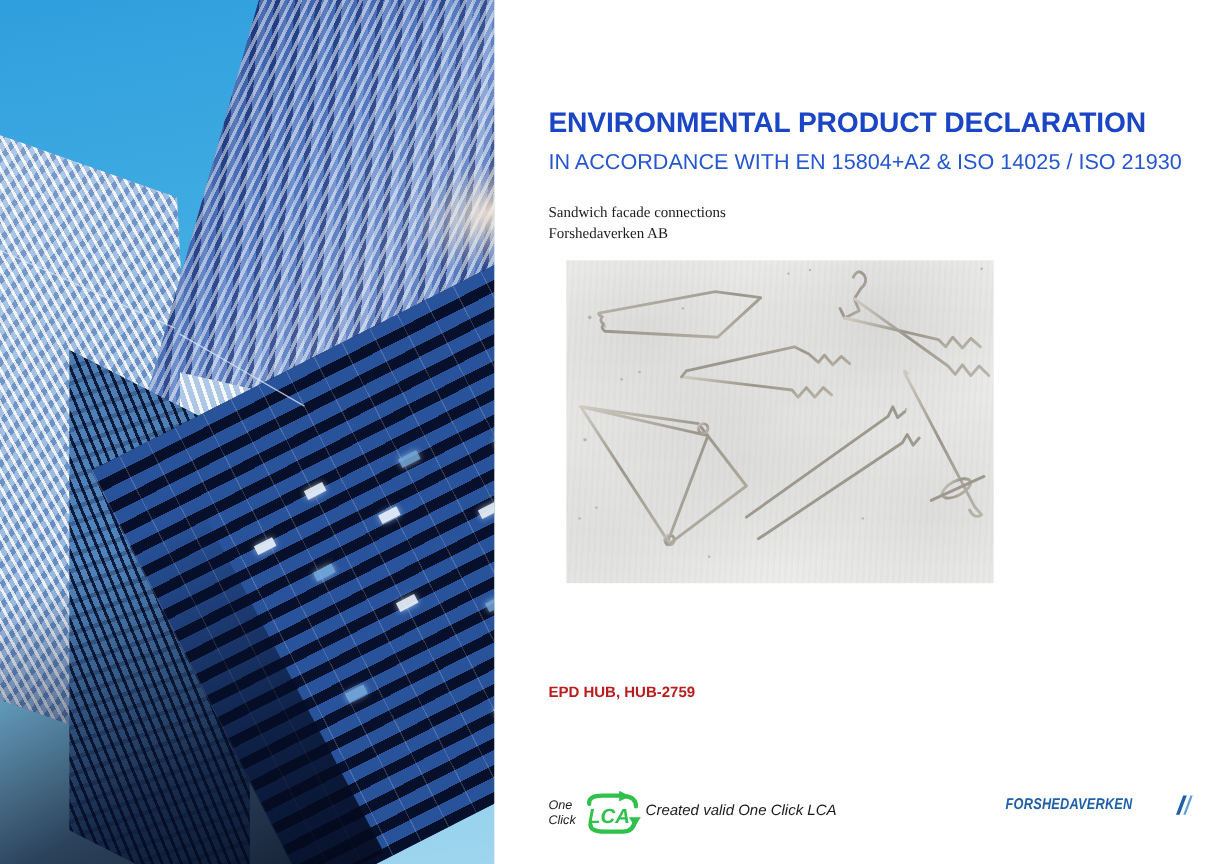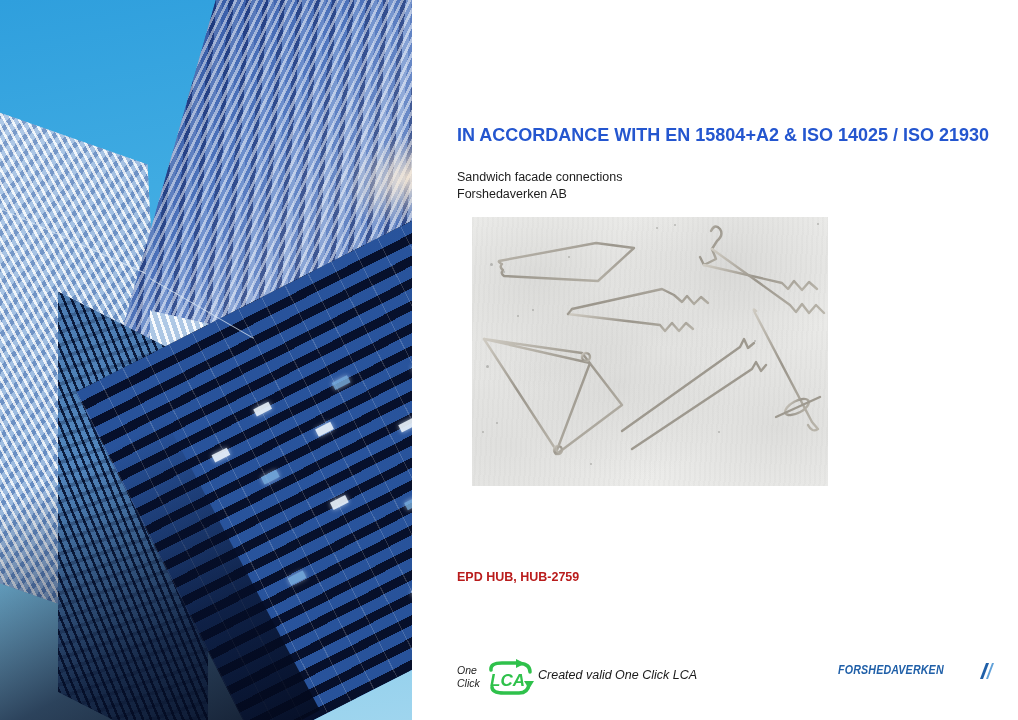--- a/index.html
+++ b/index.html
@@ -117,25 +117,25 @@
   }
 
   h1#maintitle{
     position:absolute;left:45px;top:89px;margin:0;
     font-size:23.5px;font-weight:bold;color:#1a45c4;
     letter-spacing:-0.1px;white-space:nowrap;
     font-family:"Liberation Sans", sans-serif;
   }
   #subtitle{
     position:absolute;left:45px;top:125px;
-    font-size:18px;font-weight:bold;color:#2456cf;white-space:nowrap;
+    font-size:18px;font-weight:normal;color:#2456cf;white-space:nowrap;
   }
   #prodname{
     position:absolute;left:45px;top:169px;
-    font-size:12.5px;color:#1c1c1c;line-height:17px;
+    font-size:12.5px;color:#1c1c1c;line-height:17px;font-family:Liberation Serif, serif;
   }
   #prodname div{display:block;}
 
   
   #prodphoto{
     position:absolute;left:60px;top:217px;width:356px;height:269px;
     overflow:hidden;background:#e9e9e7;
   }
   .concrete{
     position:absolute;inset:0;
@@ -210,20 +210,21 @@
           <line x1="12" y1="50" x2="88" y2="50"></line>
           <path d="M18 28 Q50 42 82 28"></path>
           <path d="M18 72 Q50 58 82 72"></path>
         </g>
         <rect x="13" y="37" width="74" height="27" fill="#1442c8"></rect>
         <text x="50" y="58" font-family="Liberation Sans, sans-serif" font-size="25" font-weight="bold" fill="#ffffff" text-anchor="middle">EPD</text>
       </svg>
       <span class="hubtxt">Hub</span>
     </div>
 
+    <h1 id="maintitle">ENVIRONMENTAL PRODUCT DECLARATION</h1>
     <div id="subtitle">IN ACCORDANCE WITH EN 15804+A2 &amp; ISO 14025 / ISO 21930</div>
 
     <div id="prodname">
       <div>Sandwich facade connections</div>
       <div>Forshedaverken AB</div>
     </div>
 
     <div id="prodphoto">
       <div class="concrete"></div>
       <div class="speck" style="left:18px;top:46px;width:3px;height:3px;"></div>

